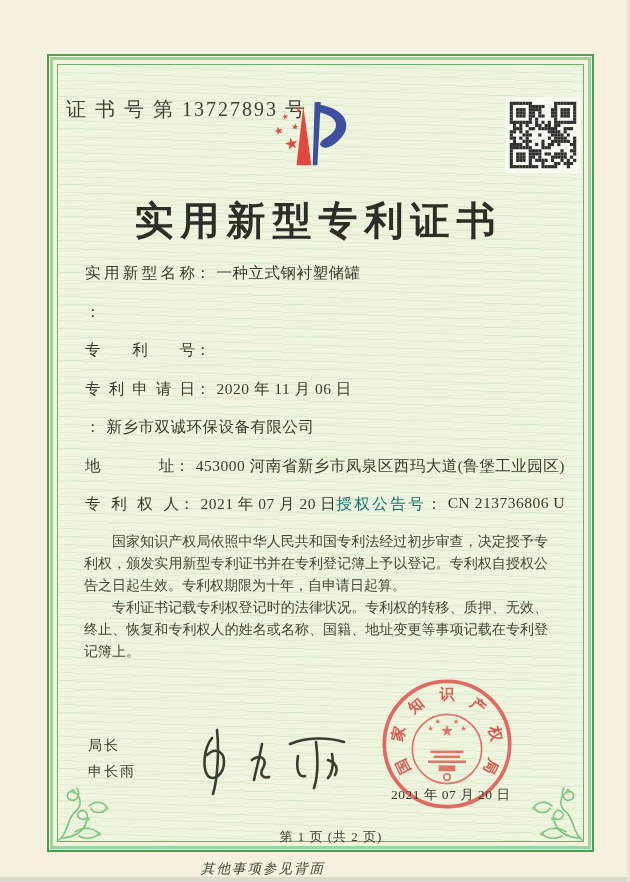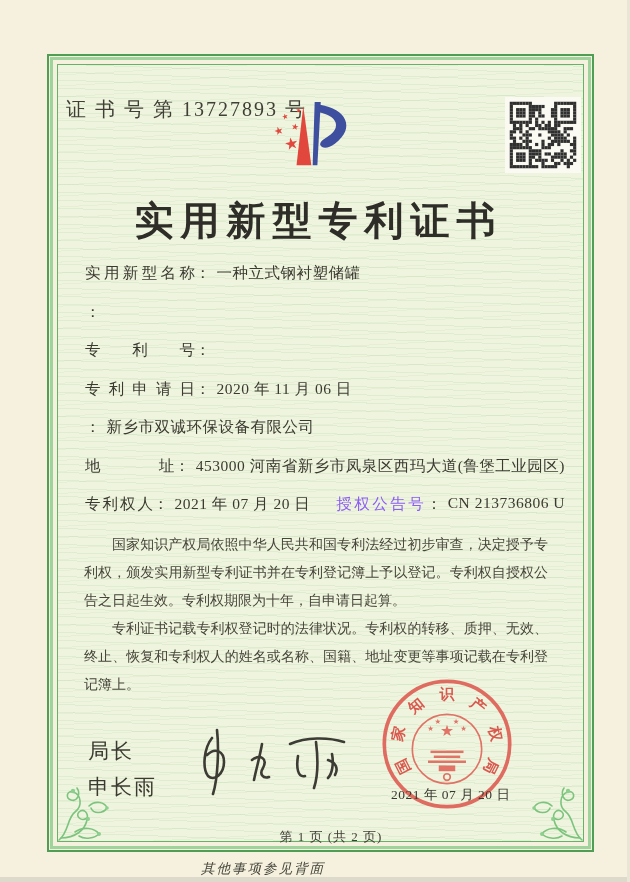--- a/index.html
+++ b/index.html
@@ -53,31 +53,31 @@
 
   
   .fields { position:absolute; left:85px; top:263px; width:480px; }
   .row { height:38.5px; font-size:15.5px; display:flex; align-items:flex-start; white-space:nowrap; }
   .flabel {
     display:inline-block; width:110px;
     text-align:justify; text-align-last:justify; color:#3b3a30;
   }
   .colon { color:#3b3a30; }
   .fvalue { margin-left:6px; color:#3b3a30; letter-spacing:0.5px; }
-  .flabel2 { margin-left:26px; letter-spacing:2.5px; color:#8b5cf6; }
+  .flabel2 { letter-spacing:2.5px; color:#0f766e; }
 
   
   .paras {
     position:absolute; left:84px; top:531px; width:464px;
-    font-size:14px; line-height:28px; text-align:justify; color:#47453a;
+    font-size:14px; line-height:22px; text-align:justify; color:#47453a;
   }
   .paras p { text-indent:2em; }
 
   
-  .signer { position:absolute; left:88px; top:737px; font-size:21px; color:#3b3a30; }
+  .signer { position:absolute; left:88px; top:737px; font-size:14px; color:#3b3a30; }
   .signer div { margin-bottom:8px; letter-spacing:2px; }
   .signature-svg { position:absolute; left:178px; top:720px; width:180px; height:78px; }
 
   
   .seal { position:absolute; left:381px; top:678px; width:132px; height:132px; opacity:0.92; }
   .seal-date {
     position:absolute; left:391px; top:786px; width:130px;
     font-size:13.5px; letter-spacing:0.5px; color:#38372f; text-align:left;
   }
 

